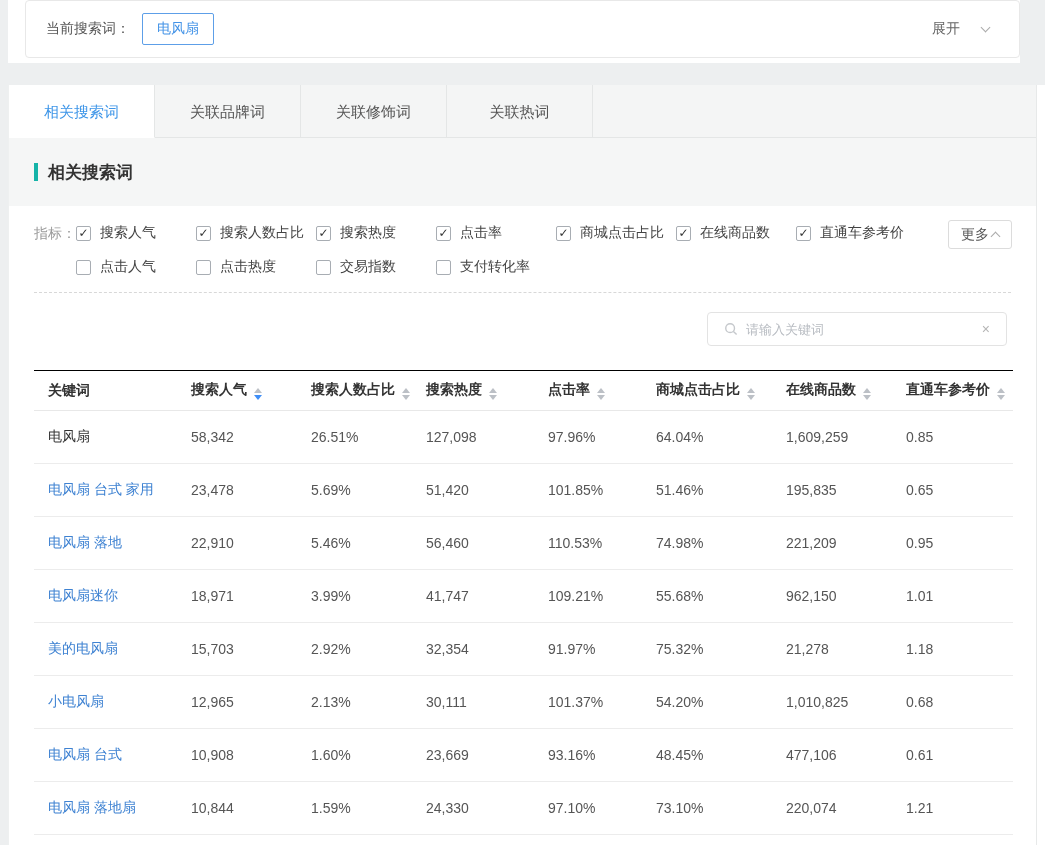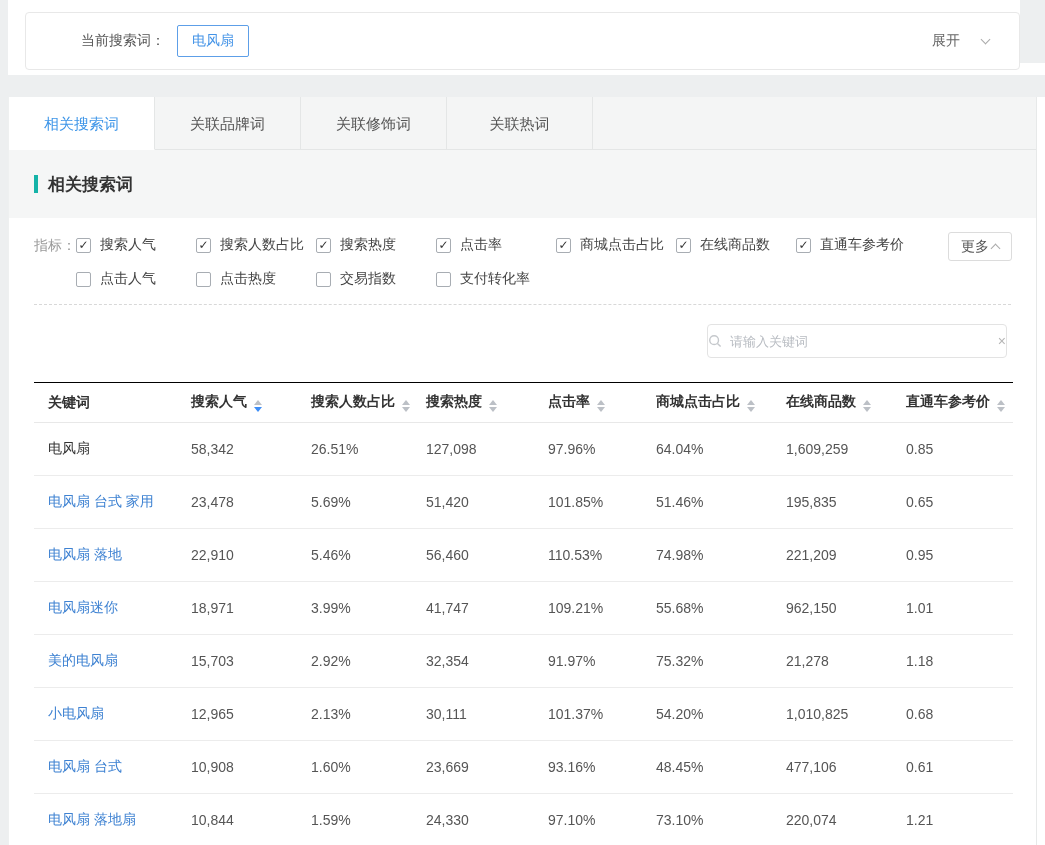--- a/index.html
+++ b/index.html
@@ -3,21 +3,21 @@
 <meta charset="utf-8">
 <style>
   * { margin:0; padding:0; box-sizing:border-box; }
   html,body { width:1045px; height:845px; font-family:"Liberation Sans","DejaVu Sans",sans-serif; background:#fff; overflow:hidden; position:relative; color:#333; }
 
   .strip-left { position:absolute; left:0; top:0; width:8px; height:845px; background:#edeff0; }
   .strip-topright { position:absolute; right:0; top:0; width:25px; height:63px; background:#edeff0; }
 
   
   .top-section { margin-left:8px; width:1012px; height:63px; background:#fff; }
-  .top-card { margin:12px 0 0 17px; width:995px; height:58px; border:1px solid #e8e8e8; border-radius:4px; display:flex; align-items:center; padding:0 30px 0 55px; background:#fff; }
+  .top-card { margin:0 0 0 17px; width:995px; height:58px; border:1px solid #e8e8e8; border-radius:4px; display:flex; align-items:center; padding:0 30px 0 20px; background:#fff; }
   .top-card .label { font-size:14px; color:#555; margin-right:12px; }
   .kw-btn { font-size:14px; color:#4393e7; border:1px solid #5d9fe8; border-radius:2px; background:#fff; padding:6px 14px; cursor:pointer; }
   .expand { margin-left:auto; font-size:14px; color:#666; display:flex; align-items:center; gap:22px; cursor:pointer; }
   .chev { display:inline-block; width:7px; height:7px; border-right:1px solid #aaa; border-bottom:1px solid #aaa; }
   .chev.down { transform:rotate(45deg); margin-top:-4px; }
   .chev.up { transform:rotate(-135deg); margin-top:4px; }
 
   .gray-band { height:22px; background:#edeff0; }
 
   
@@ -42,21 +42,21 @@
   .cb-row { display:flex; height:22px; margin-bottom:12px; }
   .cb-row.second { margin-bottom:0; }
   .cb-item { width:120px; display:flex; align-items:center; gap:9px; cursor:pointer; }
   .cb-box { width:15px; height:15px; border:1px solid #a8adb3; border-radius:2px; background:#fff; font-size:12px; font-weight:bold; color:#333; line-height:13px; text-align:center; }
   .cb-label { font-size:14px; color:#444; }
   .more-btn { position:absolute; top:14px; right:24px; width:64px; height:29px; border:1px solid #dcdcdc; border-radius:3px; background:#fff; font-size:14px; color:#555; display:flex; align-items:center; justify-content:center; gap:3px; cursor:pointer; font-family:inherit; }
   .dash { margin:14px 25px 0 0; border-bottom:1px dashed #d8d8d8; }
 
   
   .search-row { height:77px; display:flex; justify-content:flex-end; padding:19px 29px 0 0; }
-  .search-box { width:300px; height:34px; border:1px solid #e3e3e3; border-radius:4px; display:flex; align-items:center; padding:0 0; gap:8px; background:#fff; }
+  .search-box { width:300px; height:34px; border:1px solid #e3e3e3; border-radius:4px; display:flex; align-items:center; padding:0 16px; gap:8px; background:#fff; }
   .search-box input { flex:1; border:none; outline:none; font-size:13px; color:#333; font-family:inherit; background:transparent; }
   .search-box input::placeholder { color:#b8bcc2; }
   .clear-x { color:#b5b5b5; font-size:14px; cursor:pointer; line-height:1; }
 
   
   table { margin:0 25px; width:979px; border-collapse:collapse; table-layout:fixed; }
   col.c1{width:143px} col.c2{width:120px} col.c3{width:115px} col.c4{width:122px}
   col.c5{width:108px} col.c6{width:130px} col.c7{width:120px} col.c8{width:121px}
   thead th { height:40px; border-top:1px solid #000000; border-bottom:1px solid #e8e8e8; font-size:14px; font-weight:bold; color:#333; text-align:left; padding-left:14px; white-space:nowrap; }
   tbody td { height:53px; border-bottom:1px solid #ececec; font-size:14px; color:#555; padding-left:14px; white-space:nowrap; overflow:hidden; }

